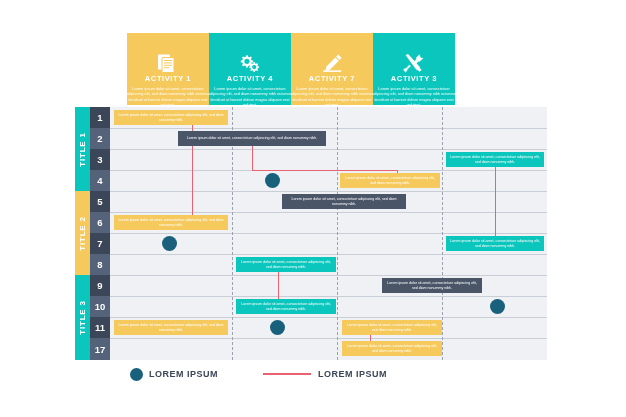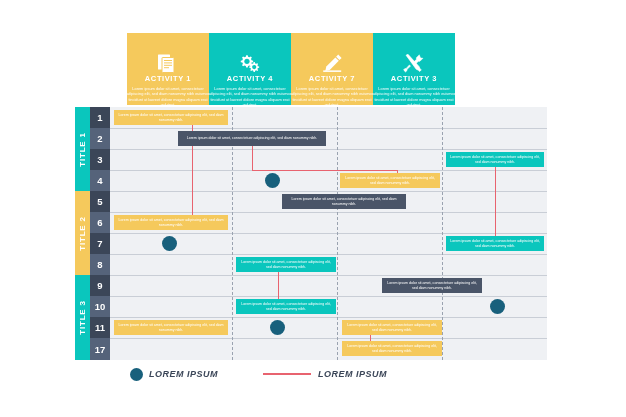--- a/index.html
+++ b/index.html
@@ -195,21 +195,20 @@
     position: absolute;
     left: 130px;
     top: 365px;
     display: flex;
     align-items: center;
     height: 18px;
   }
   .legend-item {
     display: flex;
     align-items: center;
-    font-style: italic;
   }
   .legend-dot {
     width: 13px;
     height: 13px;
     border-radius: 50%;
     background: #18607c;
     margin-right: 6px;
   }
   .legend-line {
     width: 48px;

